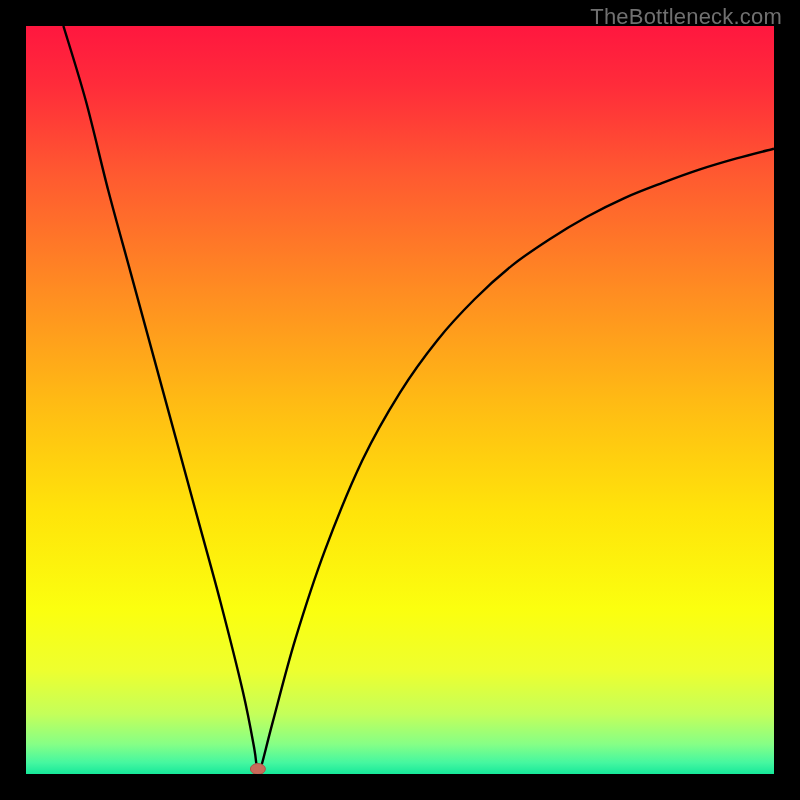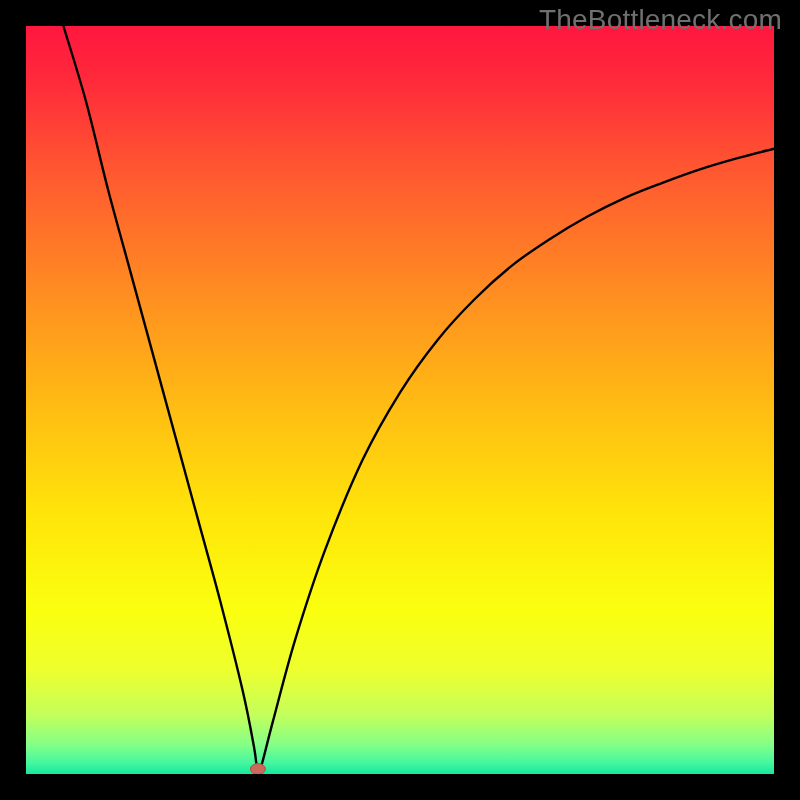--- a/index.html
+++ b/index.html
@@ -24,21 +24,21 @@
     left: 26px;
     top: 26px;
     width: 748px;
     height: 748px;
   }
   .watermark {
     position: absolute;
     top: 4px;
     right: 18px;
     color: #707070;
-    font-size: 28px;
+    font-size: 22px;
     font-weight: 500;
     letter-spacing: 0.2px;
     pointer-events: none;
     user-select: none;
     margin-left: 40px;
   }
 </style>
 </head>
 <body>
 

